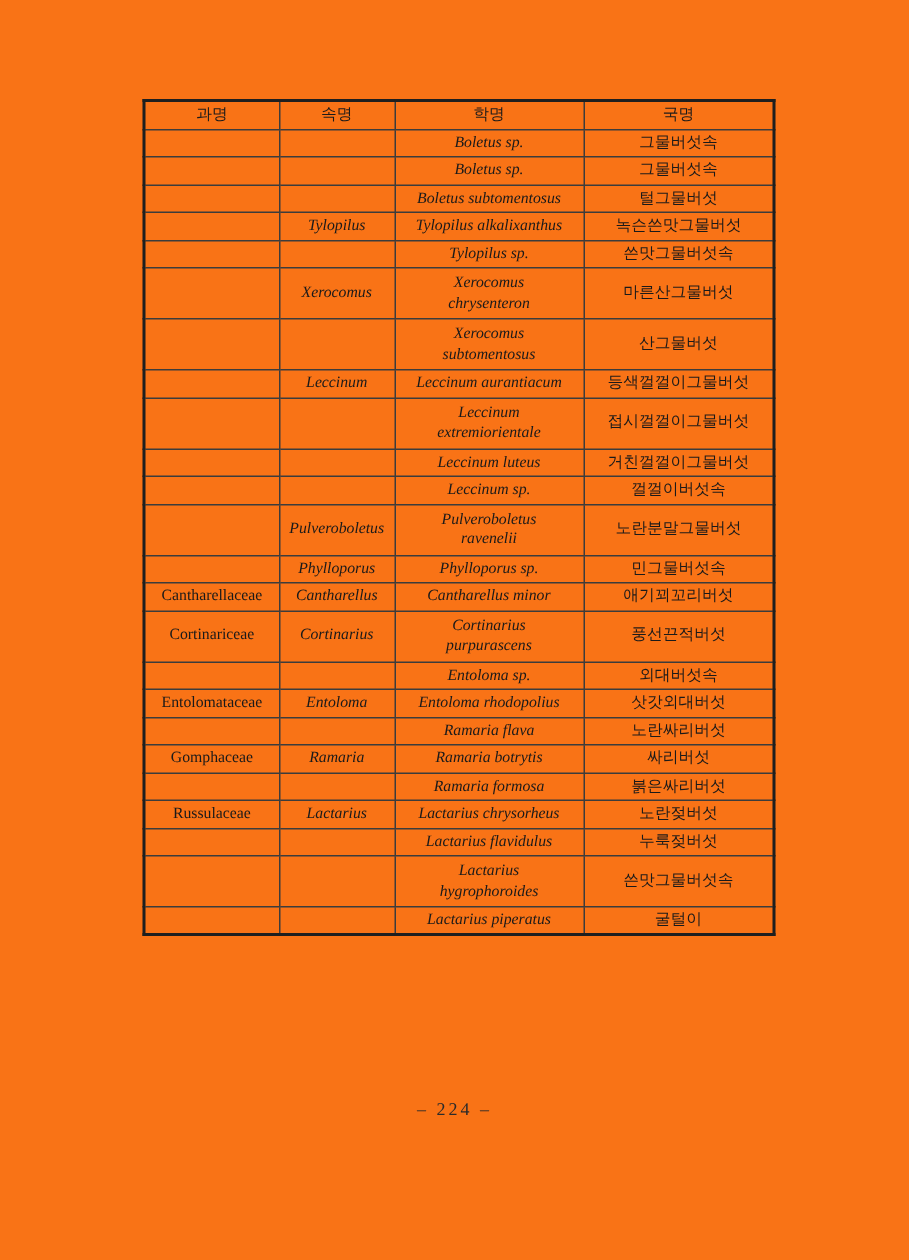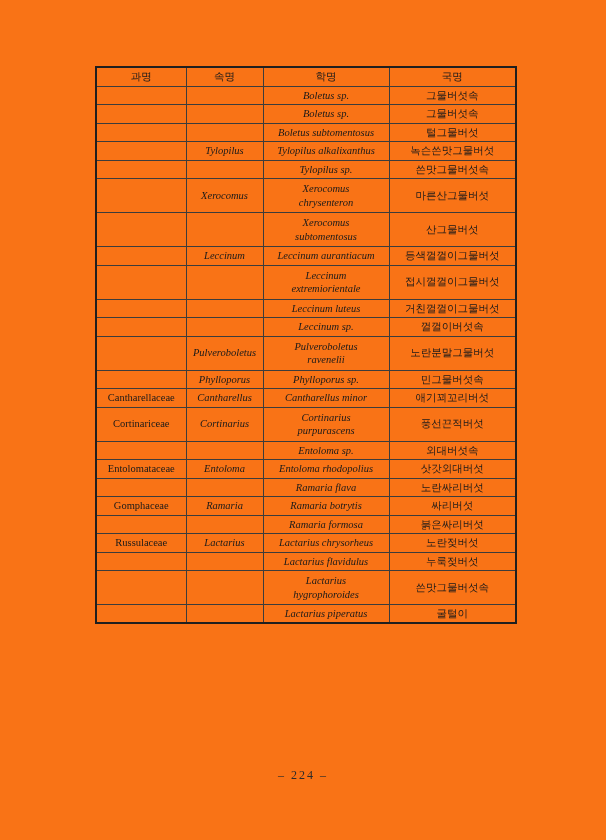--- a/index.html
+++ b/index.html
@@ -39,21 +39,21 @@
   .tax-table tbody tr { height: 18.5px; }
   .tax-table tbody tr.tall { height: 34px; }
   td.cell-sci {
     font-style: italic;
     white-space: pre-line;
     margin-left: 48px;
   }
   td.cell-genus { font-style: italic; }
   .page-number {
     position: absolute;
-    top: 768px;
+    top: 732px;
     left: 0;
     width: 100%;
     text-align: center;
     font-size: 12px;
     letter-spacing: 2px;
     color: #2b2b2b;
   }
 </style>
 </head>
 <body>

